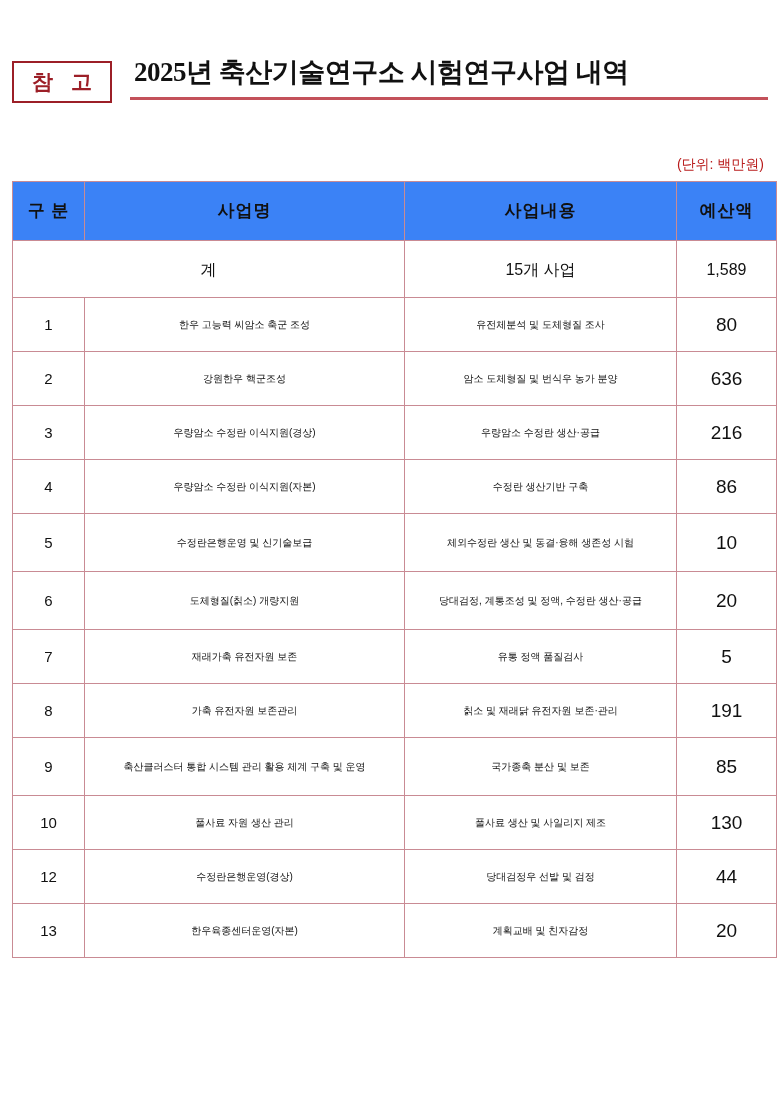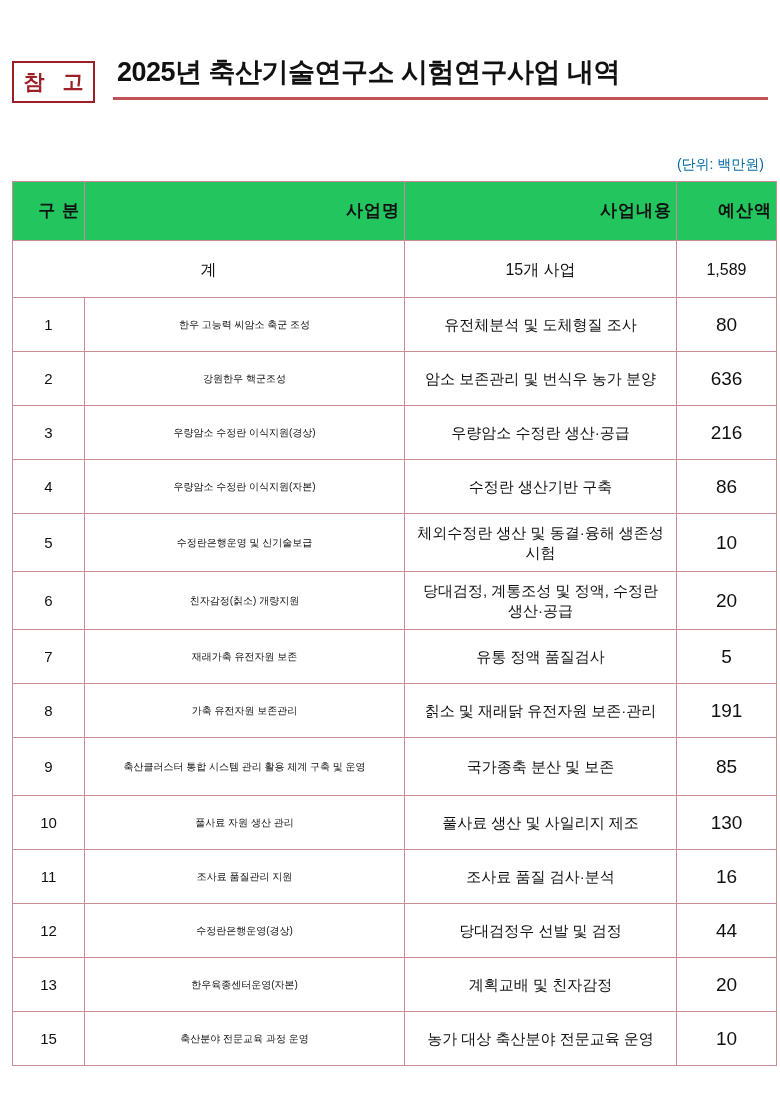--- a/index.html
+++ b/index.html
@@ -23,21 +23,21 @@
 
   
   .header {
     display: flex;
     align-items: center;
     padding: 56px 0 0 0;
     margin: 0 4px;
   }
   .badge {
     flex: 0 0 auto;
-    width: 83px;
+    width: 100px;
     height: 42px;
     background: #ffffff;
     border: 2.5px solid #9c1f27;
     color: #9c1f27;
     font-size: 21px;
     font-weight: bold;
     letter-spacing: 6px;
     display: flex;
     align-items: center;
     justify-content: center;
@@ -50,32 +50,33 @@
     position: relative;
     padding-bottom: 8px;
   }
   .title {
     font-size: 27px;
     font-weight: bold;
     letter-spacing: -0.5px;
     color: #111111;
     line-height: 1.2;
     padding-left: 4px;
+    font-family: Liberation Serif, serif;
   }
   .title-rule {
     height: 3px;
     background: #c3515a;
     margin-top: 9px;
   }
 
   
   .unit-note {
     text-align: right;
     font-size: 14px;
-    color: #0369a1;
+    color: #b91c1c;
     margin: 48px 8px 7px 0;
   }
 
   
   table.report {
     border-collapse: collapse;
     width: calc(100% - 8px);
     margin: 0 4px;
     table-layout: fixed;
   }
@@ -84,45 +85,44 @@
     border: 1px solid #c98b94;
     text-align: center;
     vertical-align: middle;
     font-size: 14.5px;
     color: #111111;
     padding: 6px 4px;
     line-height: 1.35;
     word-break: keep-all;
   }
   table.report thead th {
-    background: #22c55e;
+    background: #3b82f6;
     font-weight: bold;
     font-size: 17px;
     height: 46px;
     letter-spacing: 1px;
-    text-align: right;
   }
   col.c-no    { width: 72px; }
   col.c-name  { width: 320px; }
   col.c-desc  { width: 272px; }
   col.c-budget{ width: 100px; }
 
   tr.total-row td {
     font-size: 16px;
     height: 44px;
   }
   tbody td.cell-no {
     font-size: 15px;
   }
   tbody td.cell-name {
     font-size: 10px;
     text-align: center;
   }
   tbody td.cell-desc {
-    font-size: 15px;
+    font-size: 10px;
   }
   tbody td.cell-budget {
     font-size: 19px;
   }
   tbody tr {
     height: 54px;
   }
   tbody tr.tall {
     height: 58px;
   }
@@ -166,21 +166,21 @@
 
       <tr>
         <td class="cell-no">1</td>
         <td class="cell-name">한우 고능력 씨암소 축군 조성</td>
         <td class="cell-desc">유전체분석 및 도체형질 조사</td>
         <td class="cell-budget">80</td>
       </tr>
       <tr>
         <td class="cell-no">2</td>
         <td class="cell-name">강원한우 핵군조성</td>
-        <td class="cell-desc">암소 보존관리 및 번식우 농가 분양</td>
+        <td class="cell-desc">암소 도체형질 및 번식우 농가 분양</td>
         <td class="cell-budget">636</td>
       </tr>
       <tr>
         <td class="cell-no">3</td>
         <td class="cell-name">우량암소 수정란 이식지원(경상)</td>
         <td class="cell-desc">우량암소 수정란 생산·공급</td>
         <td class="cell-budget">216</td>
       </tr>
       <tr>
         <td class="cell-no">4</td>
@@ -189,21 +189,21 @@
         <td class="cell-budget">86</td>
       </tr>
       <tr class="tall">
         <td class="cell-no">5</td>
         <td class="cell-name">수정란은행운영 및 신기술보급</td>
         <td class="cell-desc">체외수정란 생산 및 동결·융해 생존성 시험</td>
         <td class="cell-budget">10</td>
       </tr>
       <tr class="tall">
         <td class="cell-no">6</td>
-        <td class="cell-name">친자감정(칡소) 개량지원</td>
+        <td class="cell-name">도체형질(칡소) 개량지원</td>
         <td class="cell-desc">당대검정, 계통조성 및 정액, 수정란 생산·공급</td>
         <td class="cell-budget">20</td>
       </tr>
       <tr>
         <td class="cell-no">7</td>
         <td class="cell-name">재래가축 유전자원 보존</td>
         <td class="cell-desc">유통 정액 품질검사</td>
         <td class="cell-budget">5</td>
       </tr>
       <tr>
@@ -218,39 +218,27 @@
         <td class="cell-desc">국가종축 분산 및 보존</td>
         <td class="cell-budget">85</td>
       </tr>
       <tr>
         <td class="cell-no">10</td>
         <td class="cell-name">풀사료 자원 생산 관리</td>
         <td class="cell-desc">풀사료 생산 및 사일리지 제조</td>
         <td class="cell-budget">130</td>
       </tr>
       <tr>
-        <td class="cell-no">11</td>
-        <td class="cell-name">조사료 품질관리 지원</td>
-        <td class="cell-desc">조사료 품질 검사·분석</td>
-        <td class="cell-budget">16</td>
-      </tr>
-      <tr>
         <td class="cell-no">12</td>
         <td class="cell-name">수정란은행운영(경상)</td>
         <td class="cell-desc">당대검정우 선발 및 검정</td>
         <td class="cell-budget">44</td>
       </tr>
       <tr>
         <td class="cell-no">13</td>
         <td class="cell-name">한우육종센터운영(자본)</td>
         <td class="cell-desc">계획교배 및 친자감정</td>
         <td class="cell-budget">20</td>
       </tr>
-      <tr>
-        <td class="cell-no">15</td>
-        <td class="cell-name">축산분야 전문교육 과정 운영</td>
-        <td class="cell-desc">농가 대상 축산분야 전문교육 운영</td>
-        <td class="cell-budget">10</td>
-      </tr>
     </tbody>
   </table>
 
 </div>
 
 </body></html>

